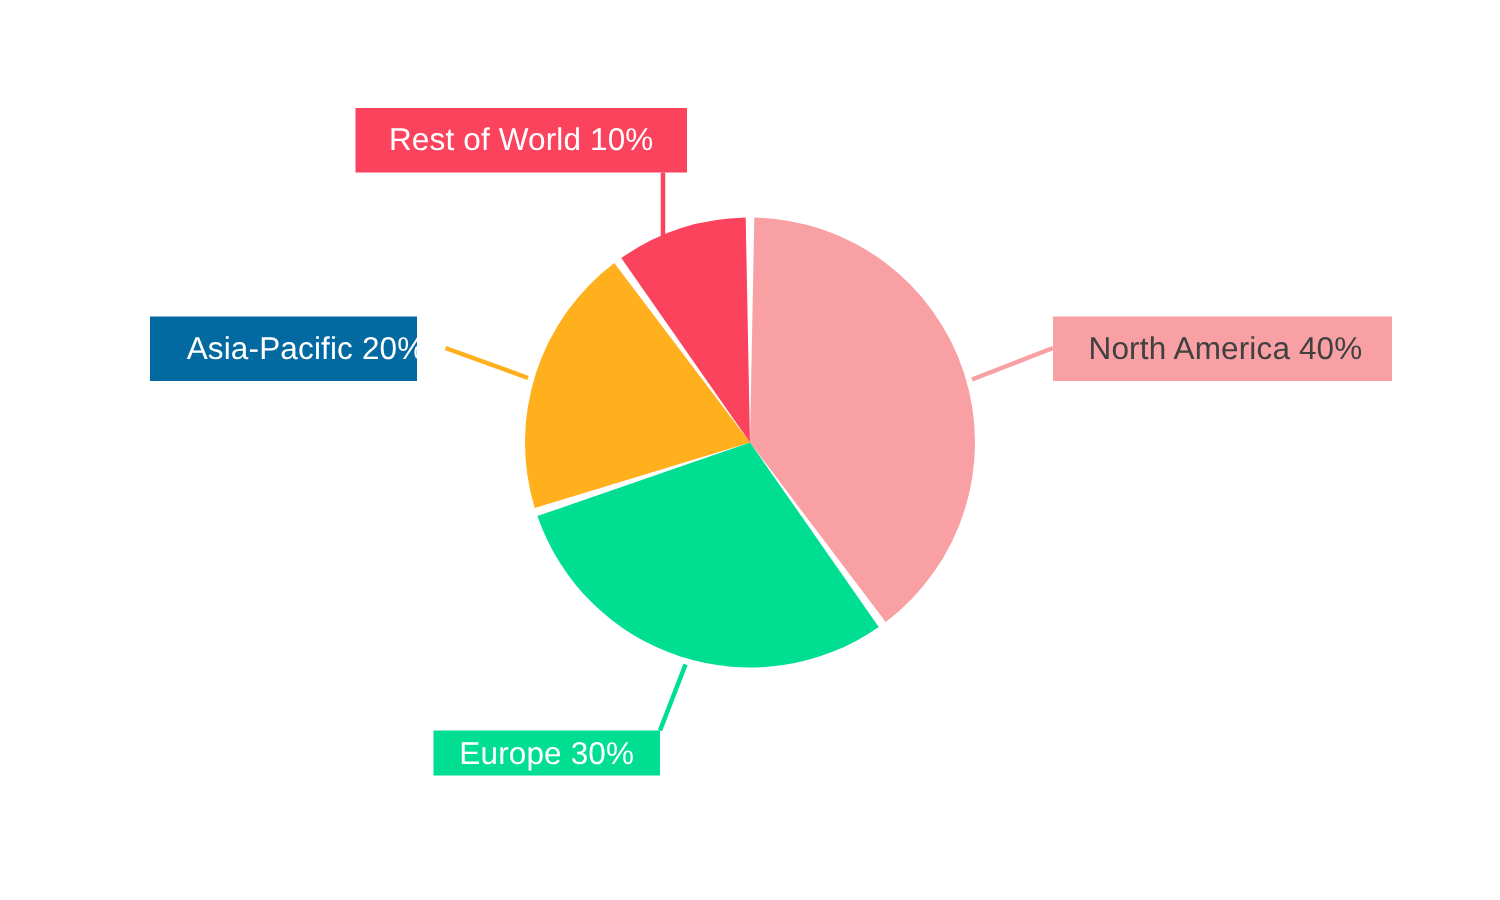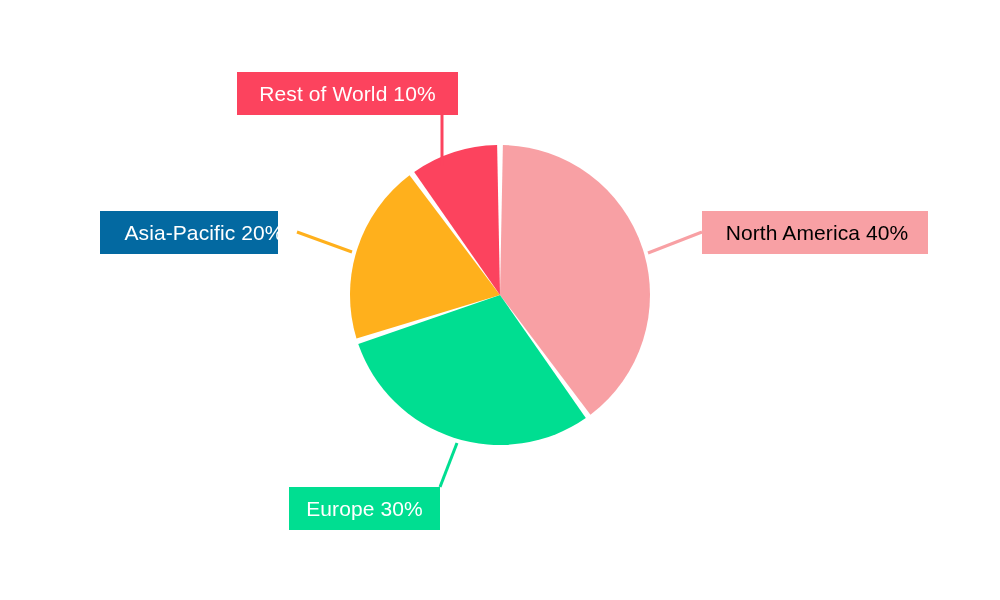--- a/index.html
+++ b/index.html
@@ -74,21 +74,21 @@
       <path id="slice-rest-of-world" d="M 500 295 L 414.18 171.98 A 150 150 0 0 1 497.12 145.03 Z" fill="#FC435E"></path>
     </g>
     <g>
       <line id="leader-north-america" stroke-width="3" x1="648" y1="253" x2="702" y2="232" stroke="#F8A0A4"></line>
       <line id="leader-europe" stroke-width="3" x1="457" y1="443" x2="440" y2="487" stroke="#00DE91"></line>
       <line id="leader-asia-pacific" stroke-width="3" x1="352" y1="252" x2="297" y2="232" stroke="#FFB01C"></line>
       <line id="leader-rest-of-world" stroke-width="3" x1="442" y1="166" x2="442" y2="115" stroke="#FC435E"></line>
     </g>
   </svg>
 
-  <div class="slice-label" id="label-north-america" style="left: 702px; top: 211px; width: 226px; height: 43px; background: rgb(248, 160, 164); color: #000000; padding-left: 14px;">North America 40%</div>
+  <div class="slice-label" id="label-north-america" style="left: 702px; top: 211px; width: 226px; height: 43px; background: rgb(248, 160, 164); color: #404040; padding-left: 14px;">North America 40%</div>
 
-  <div class="slice-label" id="label-europe" style="left: 289px; top: 487px; width: 151px; height: 43px; background: rgb(0, 222, 145); color: rgb(255, 255, 255);">Europe 30%</div>
+  <div class="slice-label" id="label-europe" style="left: 289px; top: 487px; width: 151px; height: 30px; background: rgb(0, 222, 145); color: rgb(255, 255, 255);">Europe 30%</div>
 
   <div class="slice-label" id="label-asia-pacific" style="left: 100px; top: 211px; width: 178px; height: 43px; background: #0369a1; color: rgb(255, 255, 255); padding-left: 40px;">Asia-Pacific 20%</div>
 
   <div class="slice-label" id="label-rest-of-world" style="left: 221px; top: 72px; width: 221px; height: 43px; background: rgb(252, 67, 94); color: rgb(255, 255, 255); margin-left: 16px;">Rest of World 10%</div>
 
 </div>
 
 </body></html>

